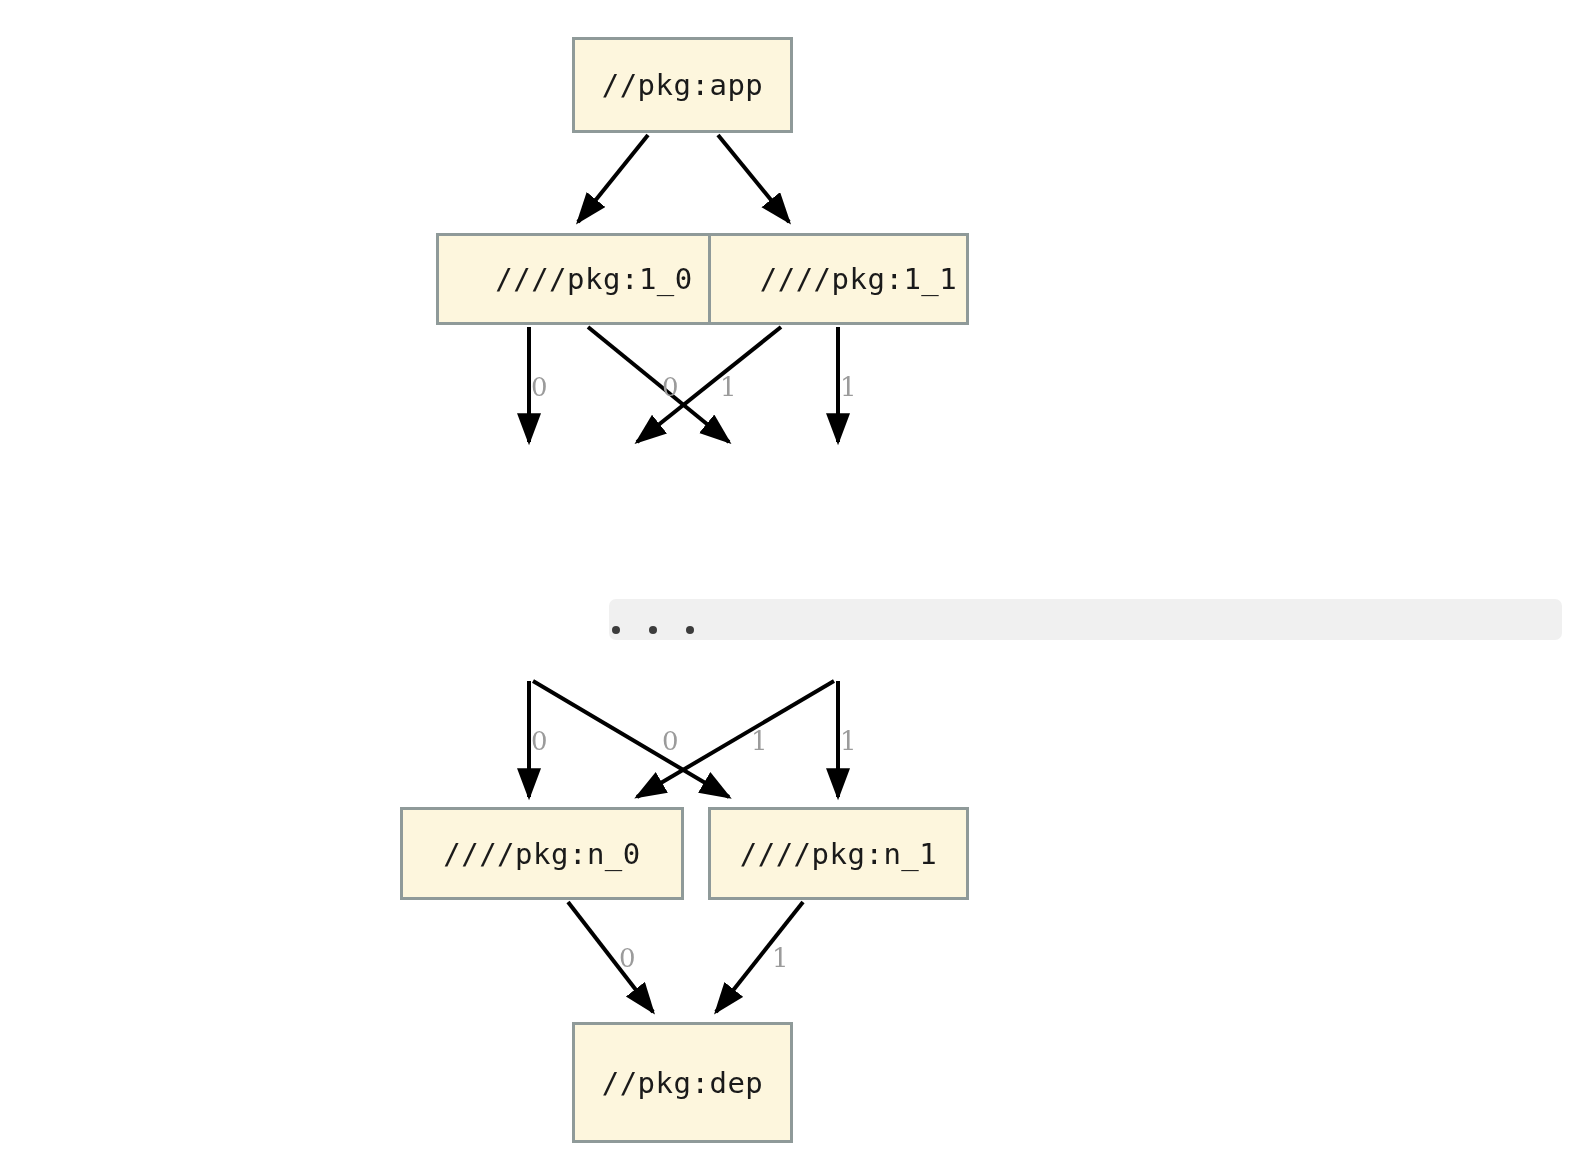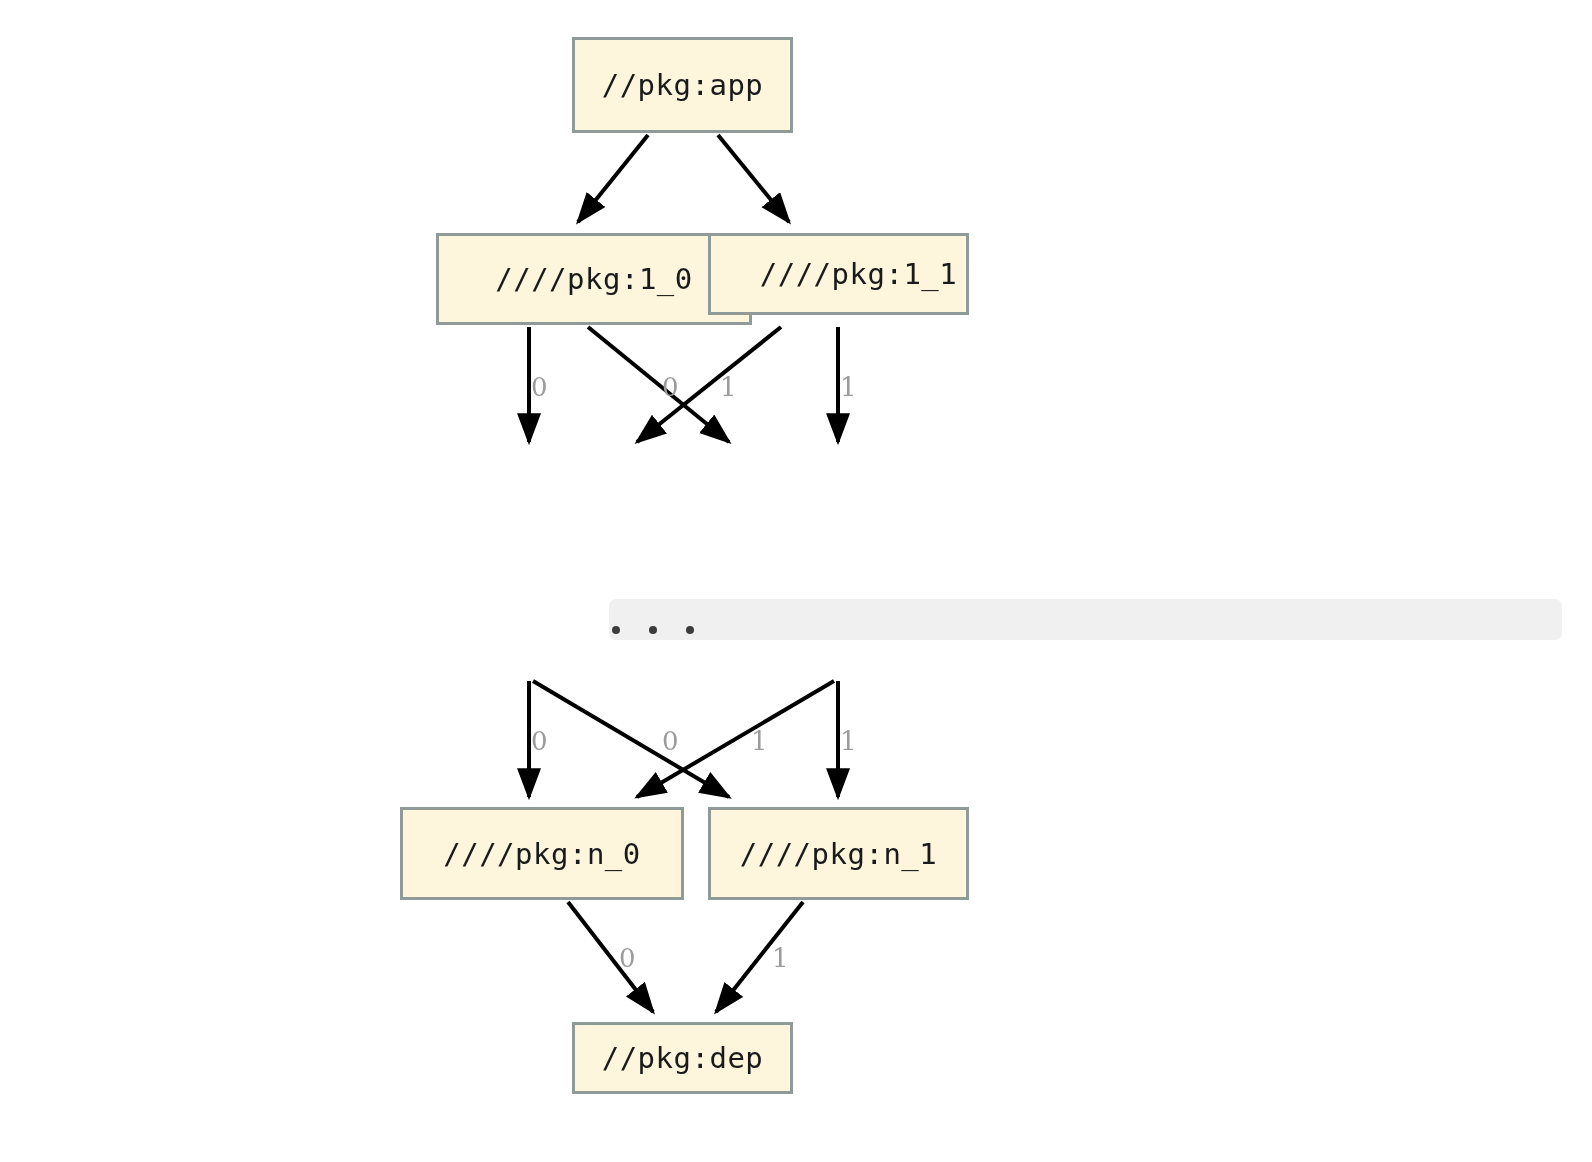--- a/index.html
+++ b/index.html
@@ -103,35 +103,35 @@
   </svg>
 
   <div class="node-box" style="left:572px; top:37px; width:221px; height:96px;">
     <span class="node-label">//pkg:app</span>
   </div>
 
   <div class="node-box" style="left:416px; top:233px; width:316px; height:92px;margin-left:20px;">
     <span class="node-label">////pkg:1_0</span>
   </div>
 
-  <div class="node-box" style="left:708px; top:233px; width:261px; height:82px;padding-left:40px;">
+  <div class="node-box" style="left:708px; top:233px; width:261px; height:92px;padding-left:40px;">
     <span class="node-label">////pkg:1_1</span>
   </div>
 
 
 
   <div class="node-box" style="left:400px; top:807px; width:284px; height:93px;">
     <span class="node-label">////pkg:n_0</span>
   </div>
 
   <div class="node-box" style="left:708px; top:807px; width:261px; height:93px;">
     <span class="node-label">////pkg:n_1</span>
   </div>
 
-  <div class="node-box" style="left:572px; top:1022px; width:221px; height:72px;">
+  <div class="node-box" style="left:572px; top:1022px; width:221px; height:121px;">
     <span class="node-label">//pkg:dep</span>
   </div>
 
   <span class="edge-label" style="left:531px; top:372px;">0</span>
   <span class="edge-label" style="left:662px; top:372px;">0</span>
   <span class="edge-label" style="left:720px; top:372px;">1</span>
   <span class="edge-label" style="left:840px; top:372px;">1</span>
 
   <span class="edge-label" style="left:531px; top:726px;">0</span>
   <span class="edge-label" style="left:662px; top:726px;">0</span>

